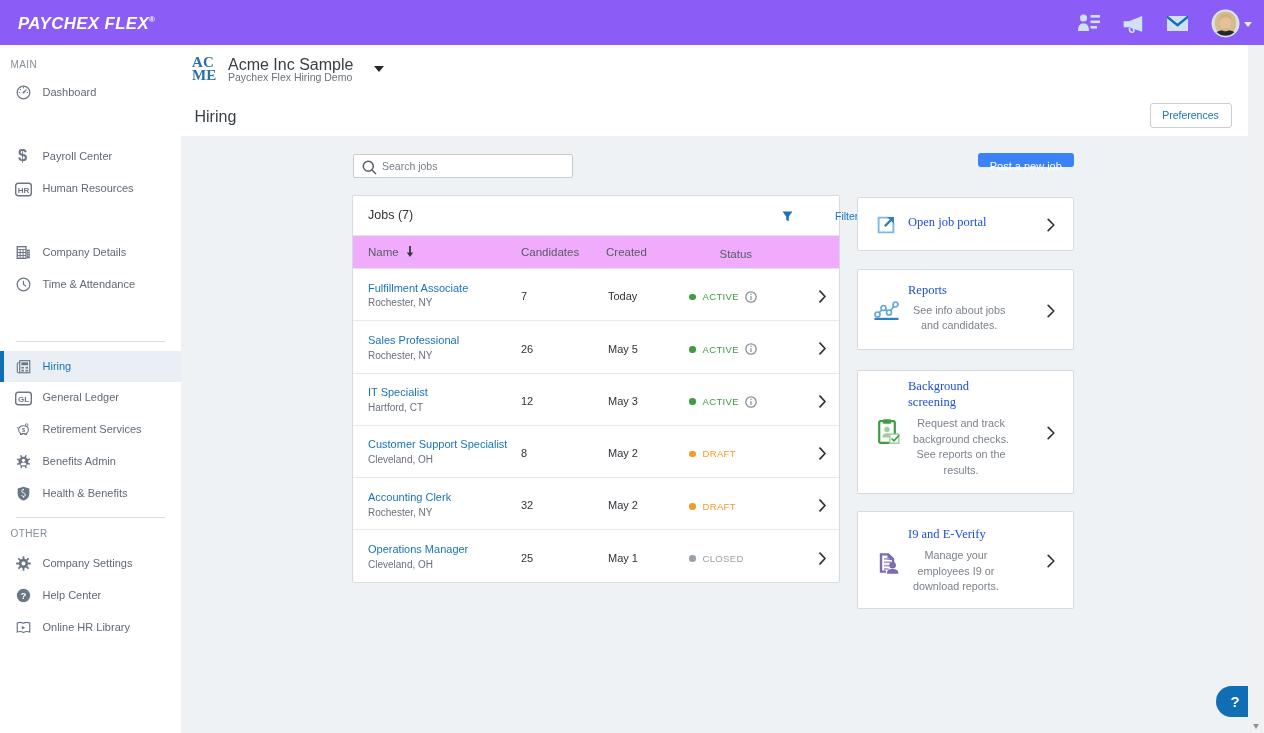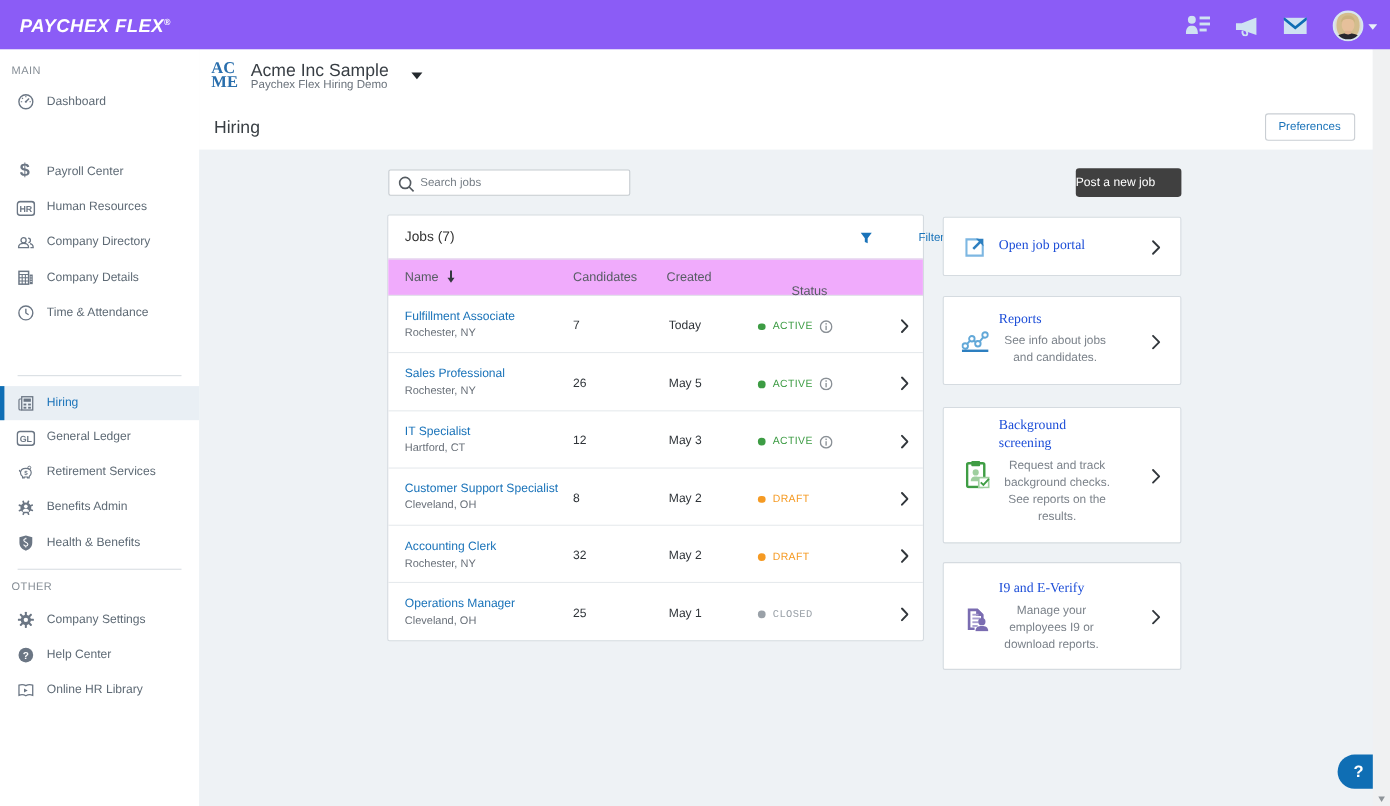--- a/index.html
+++ b/index.html
@@ -28,43 +28,43 @@
 #acme { position:absolute; left:11px; top:11px; width:32px; height:30px; color:#2a6fad; font-family:"Liberation Serif", serif; font-weight:bold; font-size:15px; line-height:13.2px; letter-spacing:0.2px; }
 #coname { position:absolute; left:47px; top:11px; font-size:16px; color:#383e44; }
 #codesc { position:absolute; left:47px; top:25.5px; font-size:10.5px; color:#6b737c; }
 #cocaret { position:absolute; left:193px; top:21px; width:0; height:0; border-left:5.5px solid transparent; border-right:5.5px solid transparent; border-top:6.5px solid #24292e; }
 #hiring-h1 { position:absolute; left:13.5px; top:63px; font-size:16px; color:#393f44; }
 #prefbtn { position:absolute; left:968.5px; top:57.5px; width:82px; height:25px; background:#fff; border:1px solid #c9ced3; border-radius:3px; color:#1a73b9; font-size:10.5px; text-align:center; line-height:23px; }
 
 
 #searchbox { position:absolute; left:353px; top:153.5px; width:220px; height:24px; background:#fff; border:1px solid #c6cbd0; border-radius:2px; }
 #searchbox span { position:absolute; left:28px; top:5px; font-size:10.5px; color:#757d85; }
-#postbtn { position:absolute; left:978px; top:153px; width:95.5px; height:26px; background:#404040; border-radius:3px; color:#fff; font-size:11px; line-height:26px; }
+#postbtn { position:absolute; left:978px; top:153px; width:95.5px; height:14px; background:#3b82f6; border-radius:3px; color:#fff; font-size:11px; text-align:center; line-height:26px; }
 
 
 #jobscard { position:absolute; left:352px; top:195px; width:488px; height:388px; background:#fff; border:1px solid #d5dbe0; border-radius:2px; }
 #jobstitle { position:absolute; left:15px; top:11.5px; font-size:12.5px; color:#333; }
 #filters { position:absolute; left:444px; top:13.5px; font-size:10.5px; color:#1a73b9;padding-left:38px; }
 #thead { position:absolute; left:0; top:38.5px; width:486px; height:34px; background:#f0abfc; border-top:1px solid #e2e6e9; border-bottom:1px solid #e2e6e9; font-size:11.5px; color:#565c63; }
 #thead .c1 { position:absolute; left:15px; top:10px; }
 #thead .c2 { position:absolute; left:168px; top:10px; }
 #thead .c3 { position:absolute; left:253px; top:10px; }
-#thead .c4 { position:absolute; left:334.5px; top:23px;padding-left:32px; }
+#thead .c4 { position:absolute; left:334.5px; top:12px;padding-left:32px; }
 .jrow { position:absolute; left:0; width:486px; height:52.3px; border-bottom:1px solid #e6eaed; }
 .jrow .jt { position:absolute; left:15px; top:12.5px; font-size:11px; color:#1a73b9; white-space:nowrap; }
 .jrow .jl { position:absolute; left:15px; top:28.4px; font-size:10px; color:#697079; }
 .jrow .jc { position:absolute; left:168px; top:21.3px; font-size:11px; color:#2e3338; }
 .jrow .jd { position:absolute; left:255px; top:21.3px; font-size:11px; color:#2e3338; }
 .jrow .dot { position:absolute; left:336px; top:24.9px; width:6.6px; height:6.6px; border-radius:50%; }
 .jrow .jsx { position:absolute; left:349.5px; top:22.4px; font-size:9.5px; letter-spacing:0.35px; }
 .jrow .info { position:absolute; left:391.5px; top:22.2px; }
 .jrow .chev { position:absolute; left:466px; top:21px; }
 .st-active { color:#3d9c44; }
 .st-draft { color:#f59a23; }
-.st-closed { color:#9aa1a8;font-family:Liberation Mono, monospace; }
+.st-closed { color:#9aa1a8; }
 
 
 .rcard { position:absolute; left:857px; width:217px; background:#fff; border:1px solid #d5dbe0; border-radius:2px; }
 .rcard .rtitle { position:absolute; left:50px; font-size:12.5px; line-height:15.5px; color:#1d4ed8;font-family:Liberation Serif, serif; }
 .rcard .rdesc { position:absolute; left:55px; font-size:10.8px; color:#7b828a; line-height:15.7px;text-align:center; }
 .rcard .rchev { position:absolute; left:189px; }
 .rcard .ricon { position:absolute; }
 
 
 #scrolltrack { position:absolute; left:1248px; top:45px; width:16px; height:688px; background:#f0f1f2; }
@@ -126,29 +126,20 @@
     <div style="position:absolute;left:18px;top:4.5px;font-size:16.5px;font-weight:bold;color:#6b7684">$</div>
     <span class="ntext">Payroll Center</span>
   </div>
   <div class="navitem" style="top:128px">
     <svg class="nicon" style="width:17px;height:15px;top:8.5px;left:15px" viewBox="0 0 20 17">
         <rect x="0.8" y="1.2" width="18.4" height="14.6" rx="3" fill="none" stroke="#6b7684" stroke-width="1.7"></rect>
         <text x="10" y="12.2" text-anchor="middle" font-size="9.5" font-weight="bold" fill="#6b7684" font-family="Liberation Sans">HR</text>
       </svg>
     <span class="ntext">Human Resources</span>
   </div>
-  <div class="navitem" style="top:160px">
-    <svg class="nicon" viewBox="0 0 18 18">
-        <circle cx="6.5" cy="6.5" r="2.8" fill="none" stroke="#6b7684" stroke-width="1.4"></circle>
-        <path d="M1 14.5 C1 11 3.5 10 6.5 10 C9.5 10 12 11 12 14.5 Z" fill="none" stroke="#6b7684" stroke-width="1.4"></path>
-        <path d="M11.5 4.2 C13 4.2 14 5.2 14 6.6 C14 8 13 9 11.8 9" fill="none" stroke="#6b7684" stroke-width="1.4"></path>
-        <path d="M13.5 10.3 C16 10.8 17 12 17 14.5 H14" fill="none" stroke="#6b7684" stroke-width="1.4"></path>
-      </svg>
-    <span class="ntext">Company Directory</span>
-  </div>
   <div class="navitem" style="top:192px">
     <svg class="nicon" viewBox="0 0 18 18">
         <rect x="1.5" y="2" width="10.5" height="14" fill="none" stroke="#6b7684" stroke-width="1.6"></rect>
         <path d="M1.5 5.5 H12 M1.5 9 H12 M1.5 12.5 H12 M5 5.5 V16 M8.5 5.5 V16" stroke="#6b7684" stroke-width="1.2"></path>
         <rect x="13.2" y="5.5" width="3.3" height="10.5" fill="#6b7684"></rect>
         <path d="M13.8 8 H15.8 M13.8 10.5 H15.8 M13.8 13 H15.8" stroke="#fff" stroke-width="0.8"></path>
       </svg>
     <span class="ntext">Company Details</span>
   </div>
   <div class="navitem" style="top:224px">

